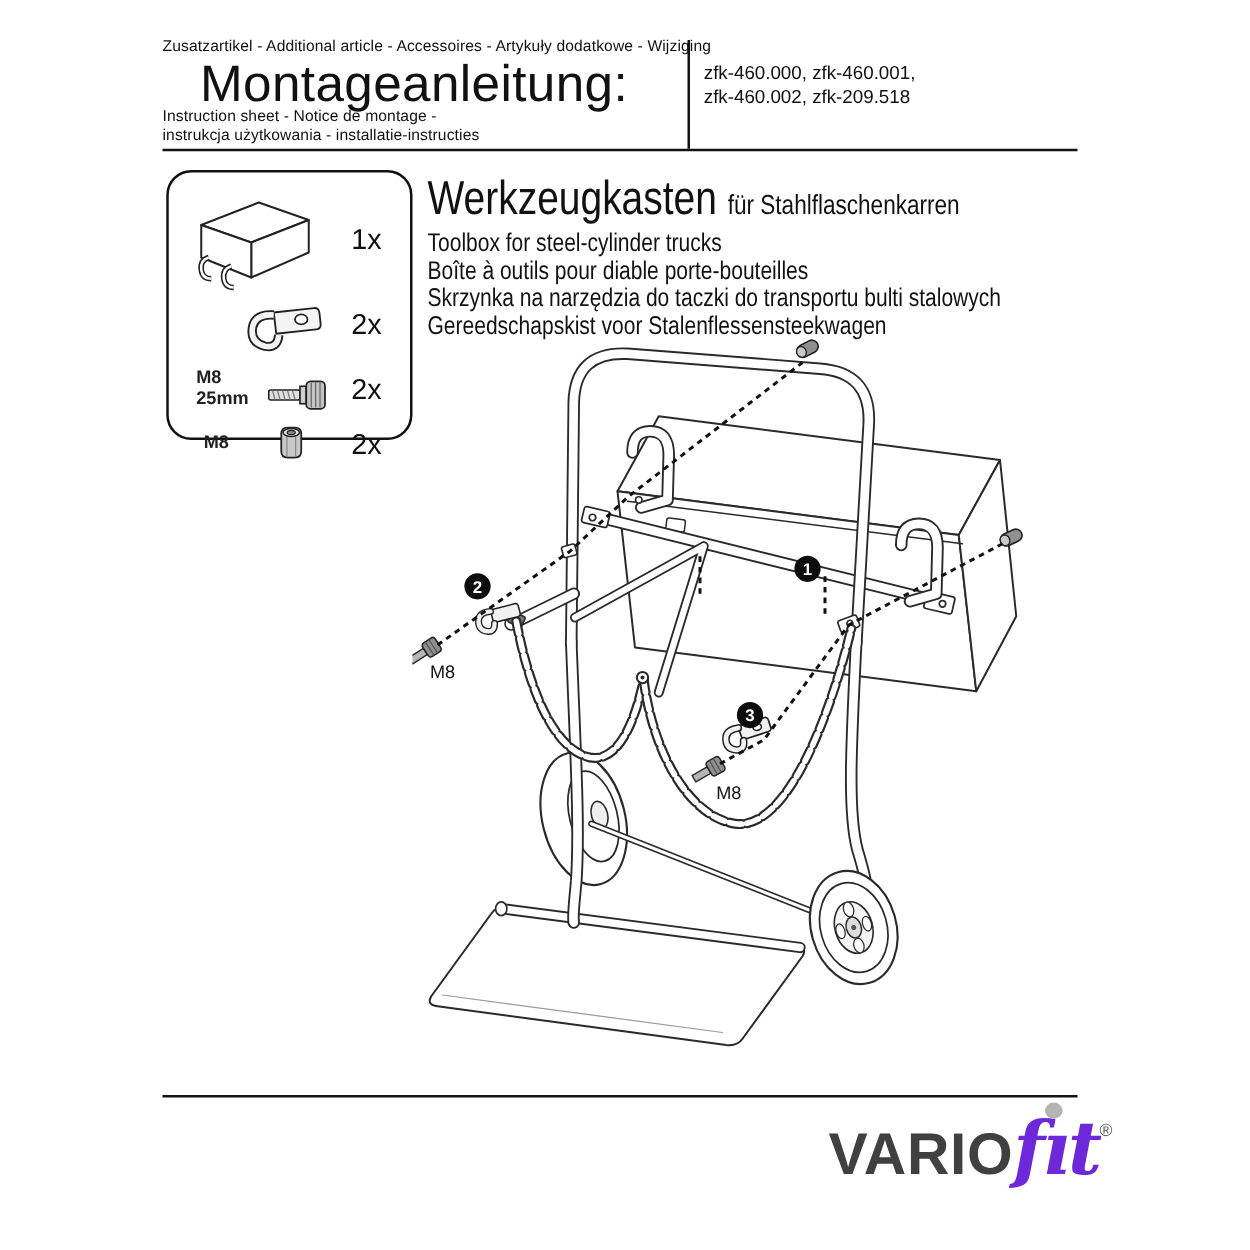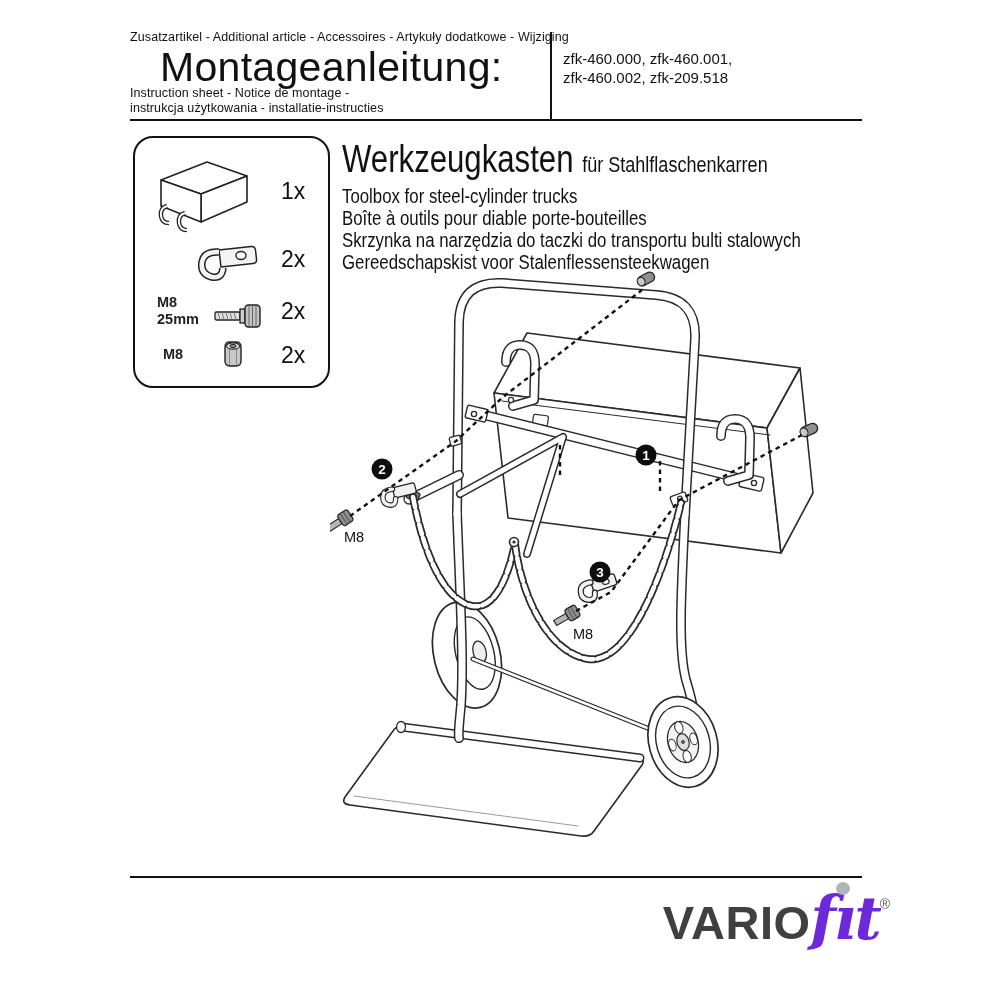--- a/index.html
+++ b/index.html
@@ -8,21 +8,21 @@
   .abs{position:absolute;}
 
   
   .hdr-small{font-size:12.5px;letter-spacing:.1px;white-space:nowrap;}
   .hdr-title{font-size:41px;letter-spacing:.3px;white-space:nowrap;}
   .hdr-codes{font-size:15px;line-height:19px;white-space:nowrap;}
   .vrule{width:2px;background:#111;}
   .hrule{height:2px;background:#111;}
 
   
-  .panel{left:133px;top:136px;width:197px;height:252px;border:2px solid #111;border-radius:20px;box-sizing:border-box;}
+  .panel{left:133px;top:136px;width:197px;height:216px;border:2px solid #111;border-radius:20px;box-sizing:border-box;}
   .qty{font-size:23px;color:#111;}
   .plabel{font-size:14.5px;font-weight:600;line-height:17px;color:#222;}
 
   
   .ptitle-wrap{left:342px;top:139px;width:530px;}
   .ptitle-line{transform:scaleX(.82);transform-origin:left top;white-space:nowrap;}
   .ptitle-main{font-size:38px;line-height:40px;}
   .ptitle-suffix{font-size:22px;}
   .ptitle-sub{font-size:20.5px;line-height:22px;}
 

